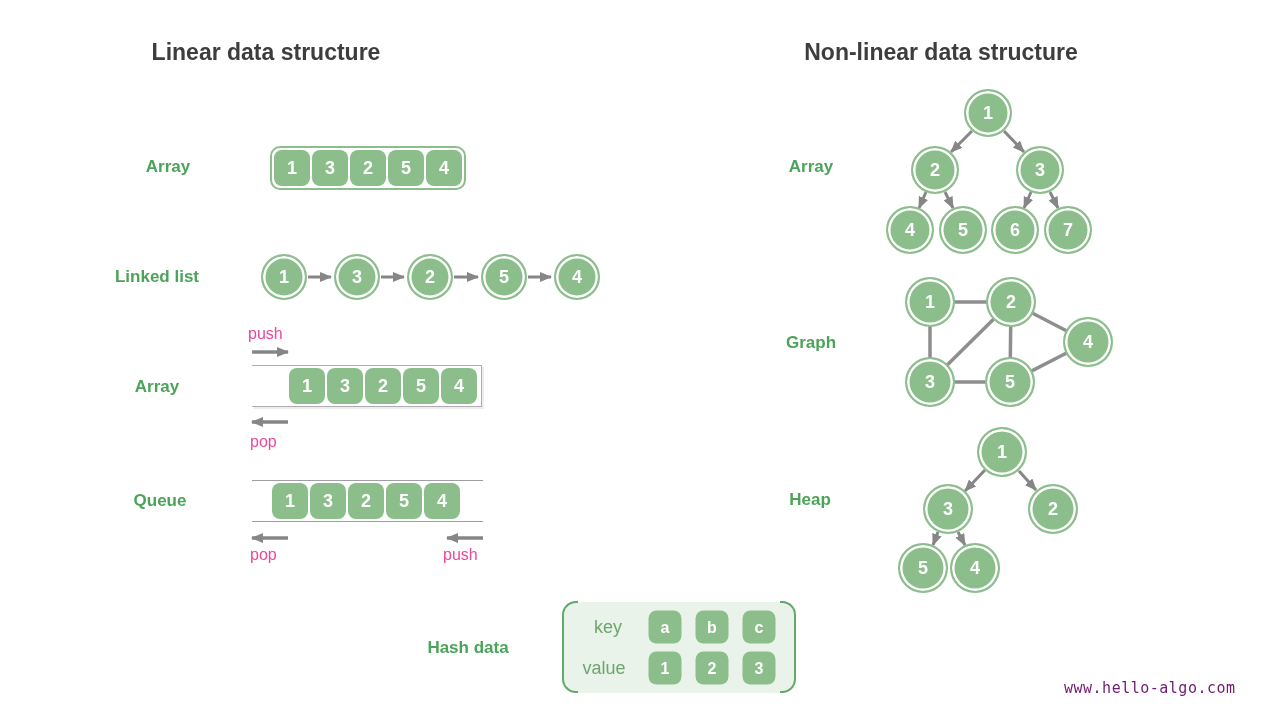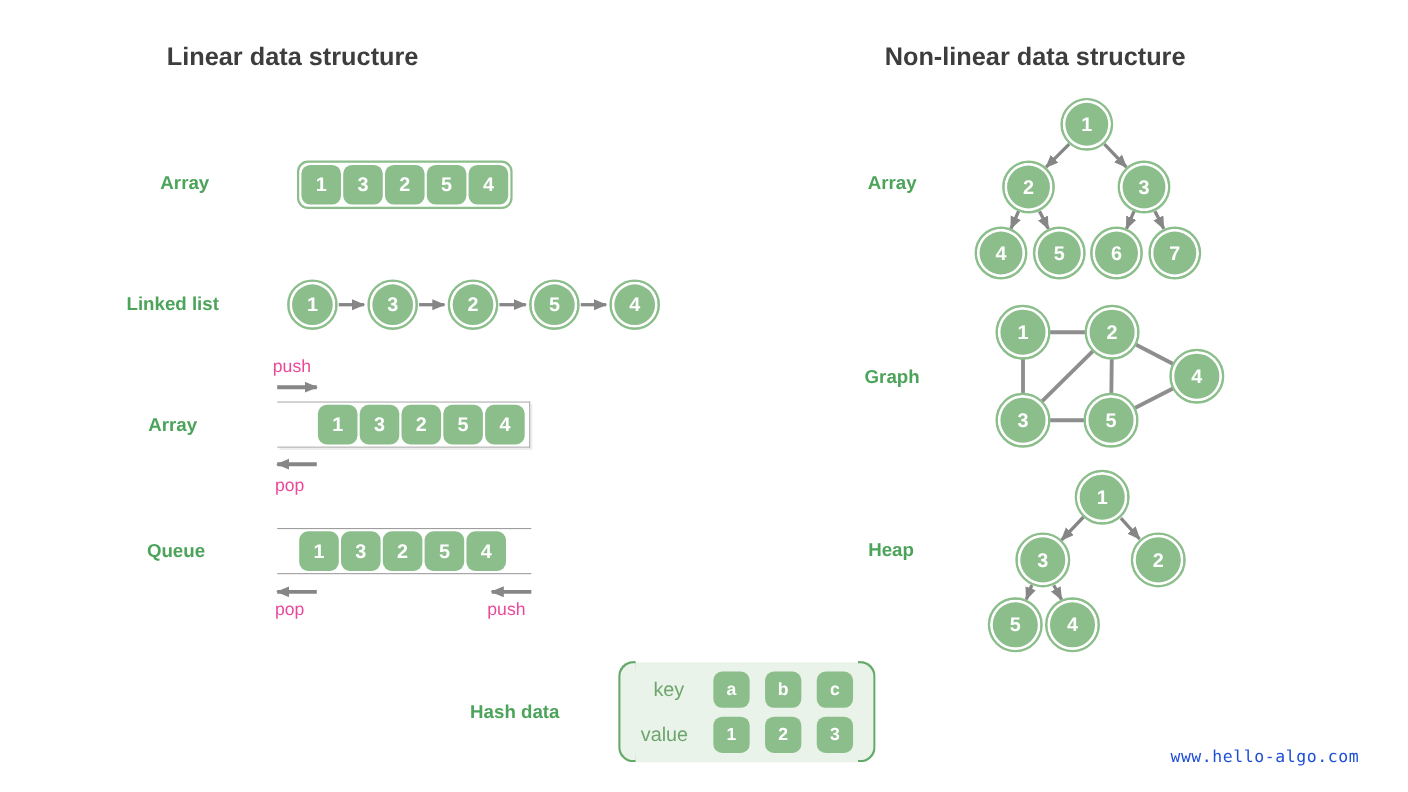--- a/index.html
+++ b/index.html
@@ -31,21 +31,21 @@
   .hash-bg{position:absolute;left:563px;top:602px;width:232px;height:91px;
         background:#e9f3e9;border-radius:12px;}
   .bracket{position:absolute;top:601px;width:16px;height:92px;box-sizing:border-box;}
   .bracket.left{left:562px;border:2.5px solid #63a96a;border-right:none;border-radius:14px 0 0 14px;}
   .bracket.right{left:780px;border:2.5px solid #63a96a;border-left:none;border-radius:0 14px 14px 0;}
   .hash-rowlabel{position:absolute;transform:translate(-50%,-50%);font-size:18px;color:#6ea56e;white-space:nowrap;}
   .hash-sq{position:absolute;width:33px;height:33px;transform:translate(-50%,-50%);
         background:#8cbe8c;border-radius:8px;color:#fff;font-weight:700;font-size:16px;
         display:flex;align-items:center;justify-content:center;}
   .watermark{position:absolute;left:1064px;top:679px;font-family:"DejaVu Sans Mono","Liberation Mono",monospace;
-        font-size:15px;color:#1d4ed8;letter-spacing:0.5px;}
+        font-size:15px;color:#701a75;letter-spacing:0.5px;}
 </style>
 </head>
 <body>
 
 <div class="canvas">
 
   <svg class="connectors" width="1280" height="720" viewBox="0 0 1280 720">
     <defs>
       <marker id="arr" markerUnits="userSpaceOnUse" markerWidth="13" markerHeight="11" refX="11" refY="5" orient="auto">
         <path d="M0,0 L12,5 L0,10 Z" fill="#868686"></path>

